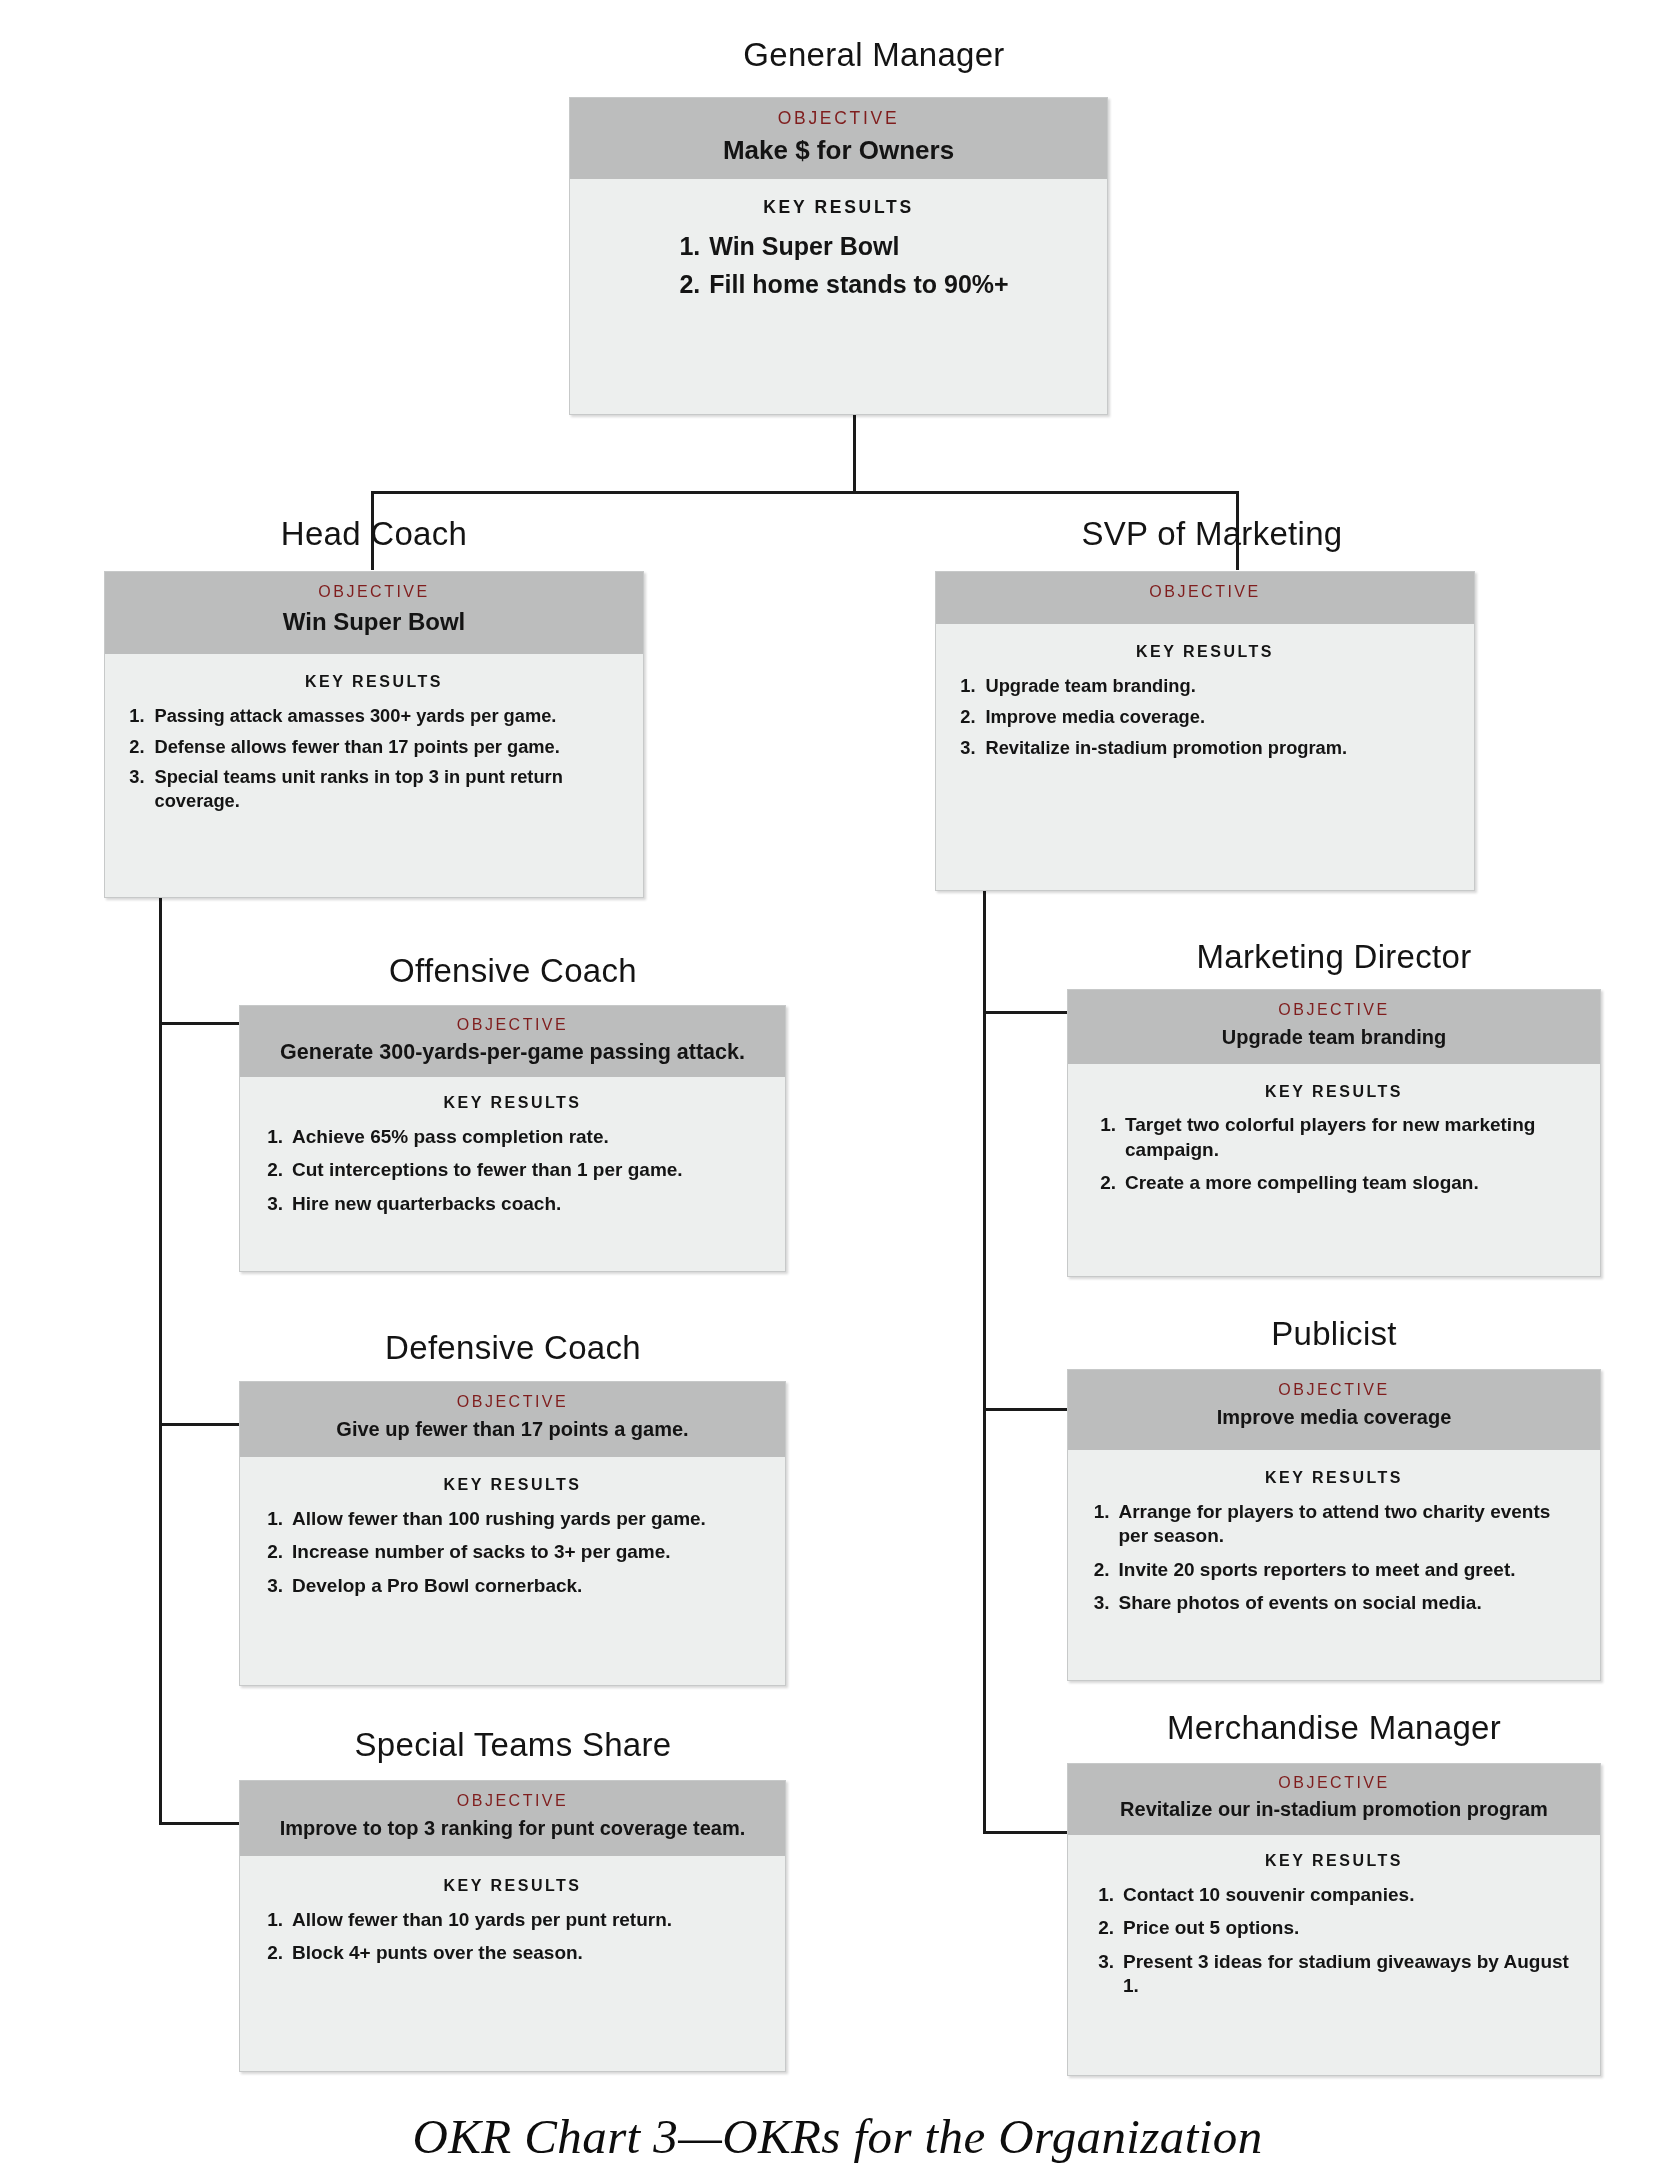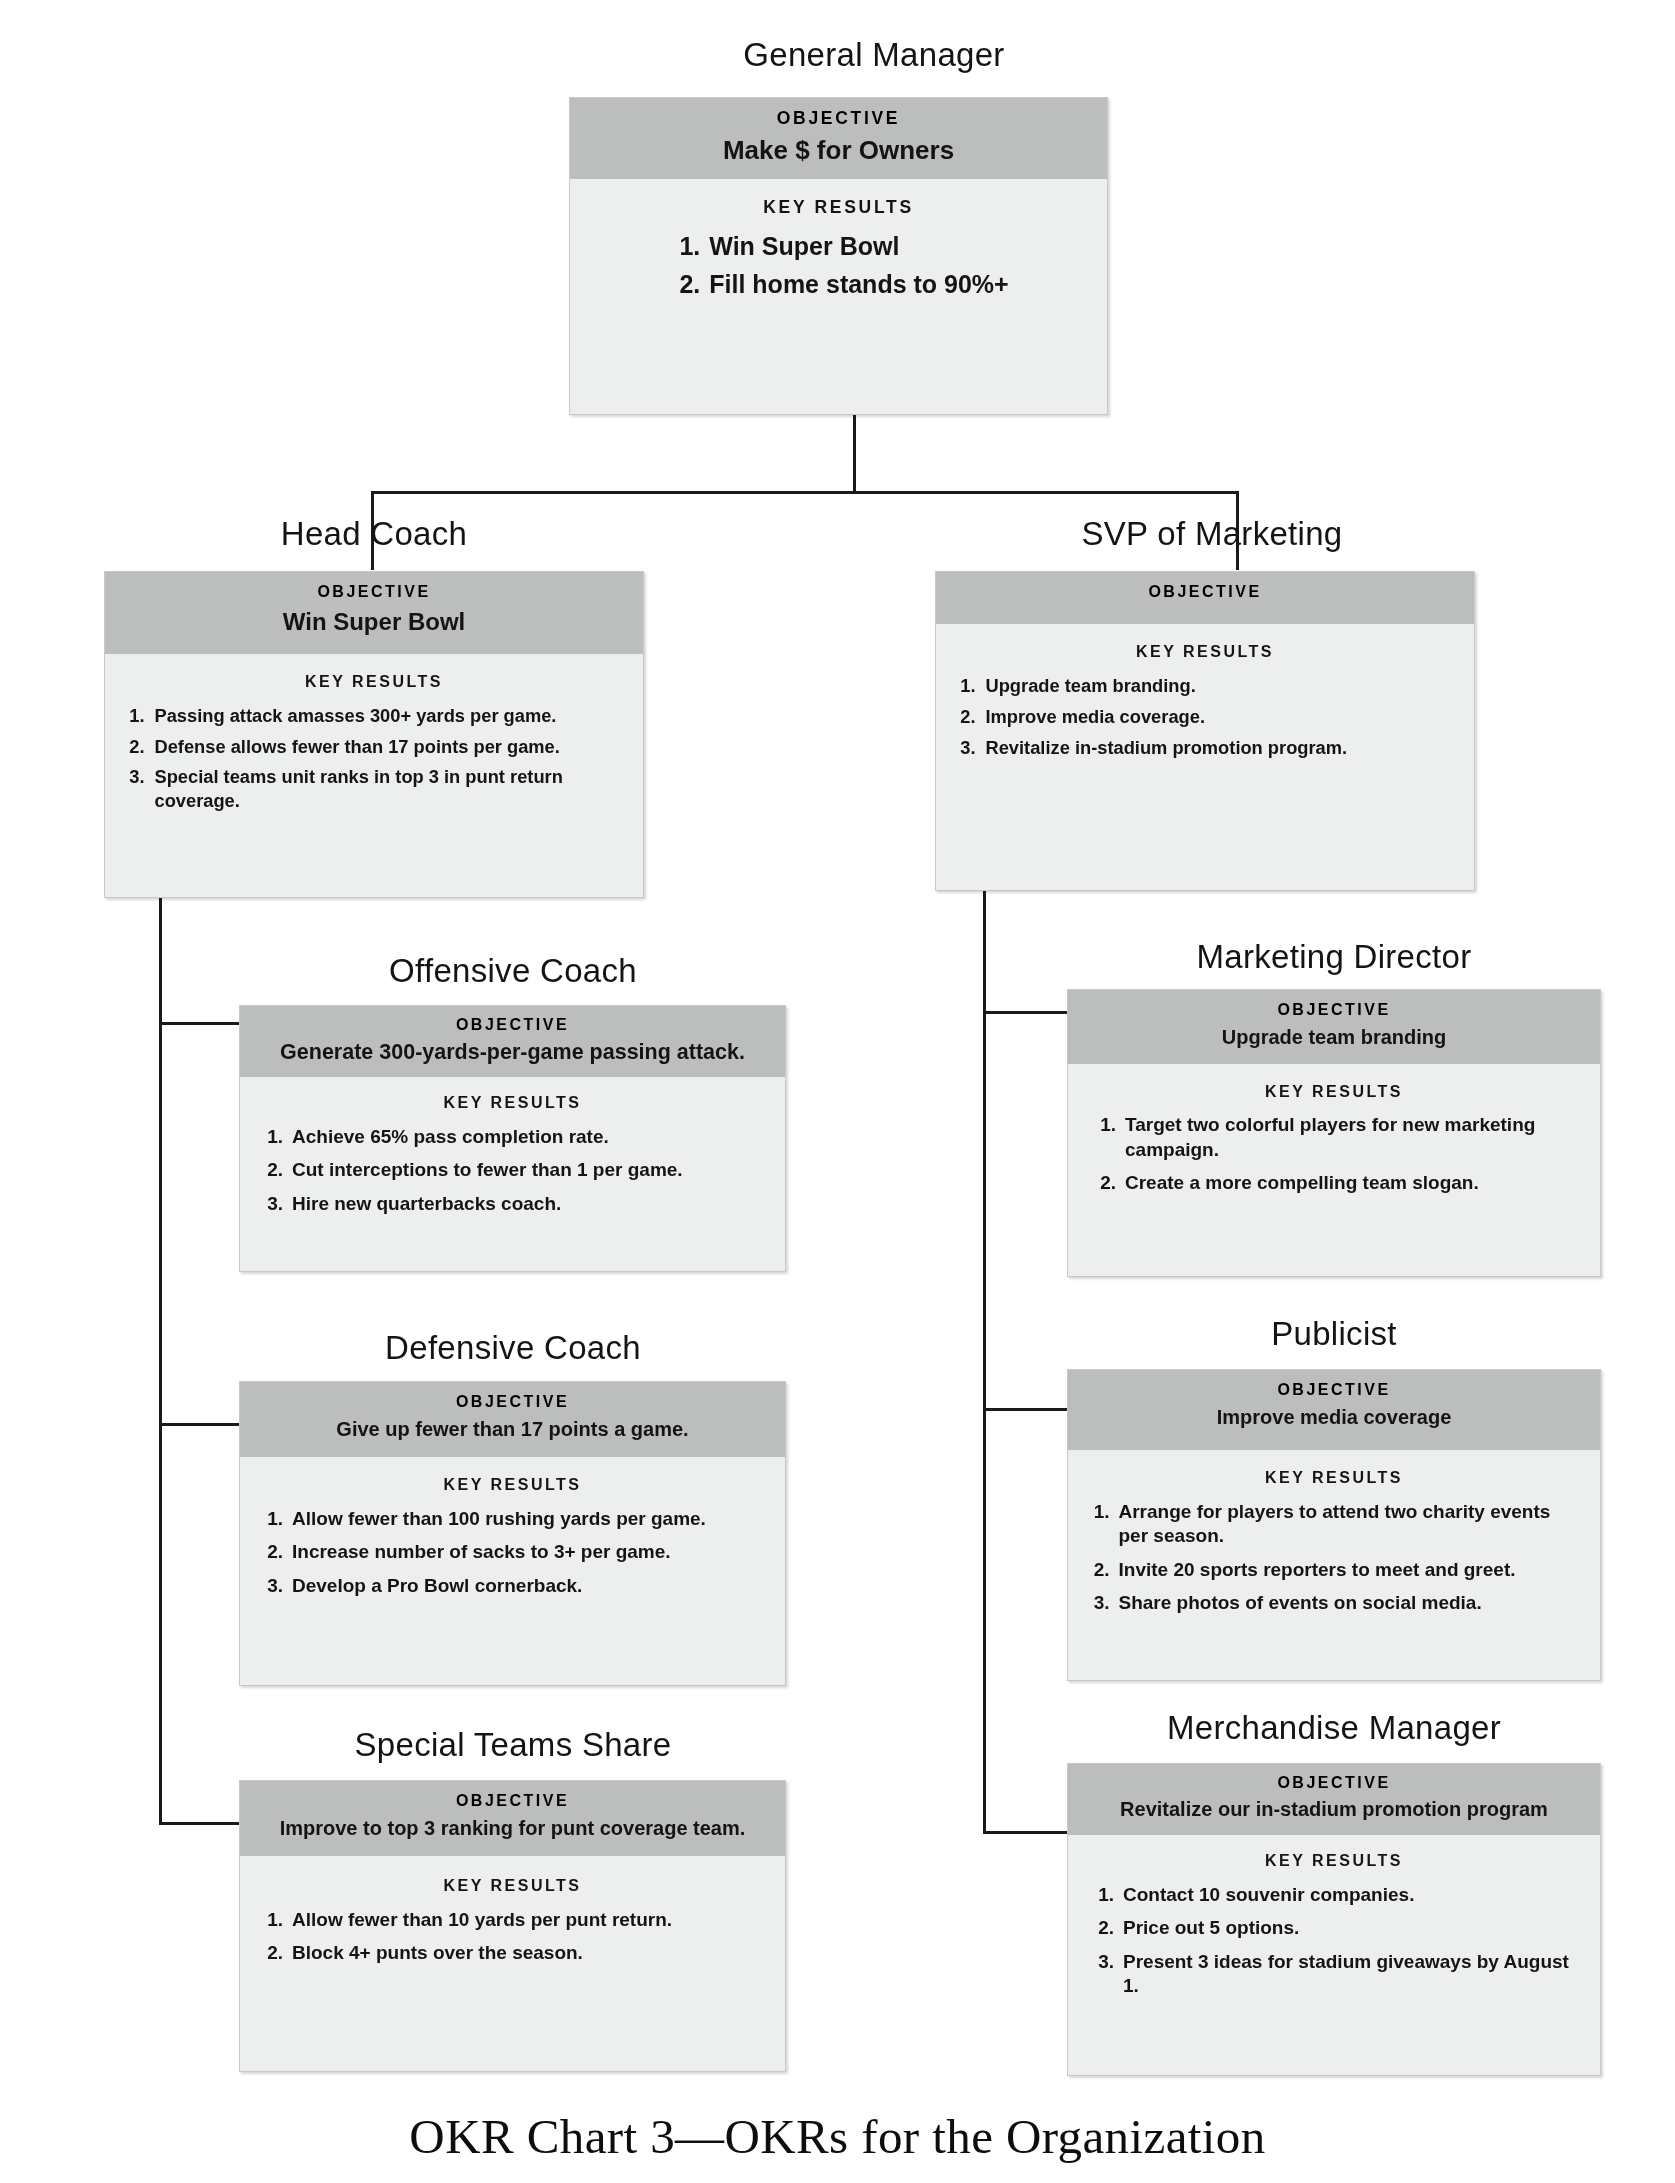--- a/index.html
+++ b/index.html
@@ -35,23 +35,23 @@
   }
   .card .obj{
     background:#bcbdbd;
     box-sizing:border-box;
     width:100%;
     text-align:center;
     padding:9.5px 11px 12.7px 11px;
   }
   .card .obj-label{
     display:block;
-    color:#000000;
+    color:#7f1d1d;
     font-size:16px;
-    font-weight:700;
+    font-weight:400;
     letter-spacing:2.5px;
     margin-bottom:5.6px;
   }
   .card .obj-text{
     display:block;
     color:#141414;
     font-weight:700;
     line-height:1.24;
   }
   .card .kr{
@@ -103,20 +103,21 @@
   .ln{position:absolute;background:#1a1a1a;}
   .ln.v{width:3.2px;}
   .ln.h{height:3.2px;}
 
   
   .caption{
     position:absolute;
     left:0;width:100%;
     text-align:center;
     font-family:"Liberation Serif", serif;
+    font-style:italic;
     font-size:49px;
     color:#0d0d0d;
     letter-spacing:0.4px;
   }
 </style>
 </head>
 <body>
 
 <div class="canvas">
 

